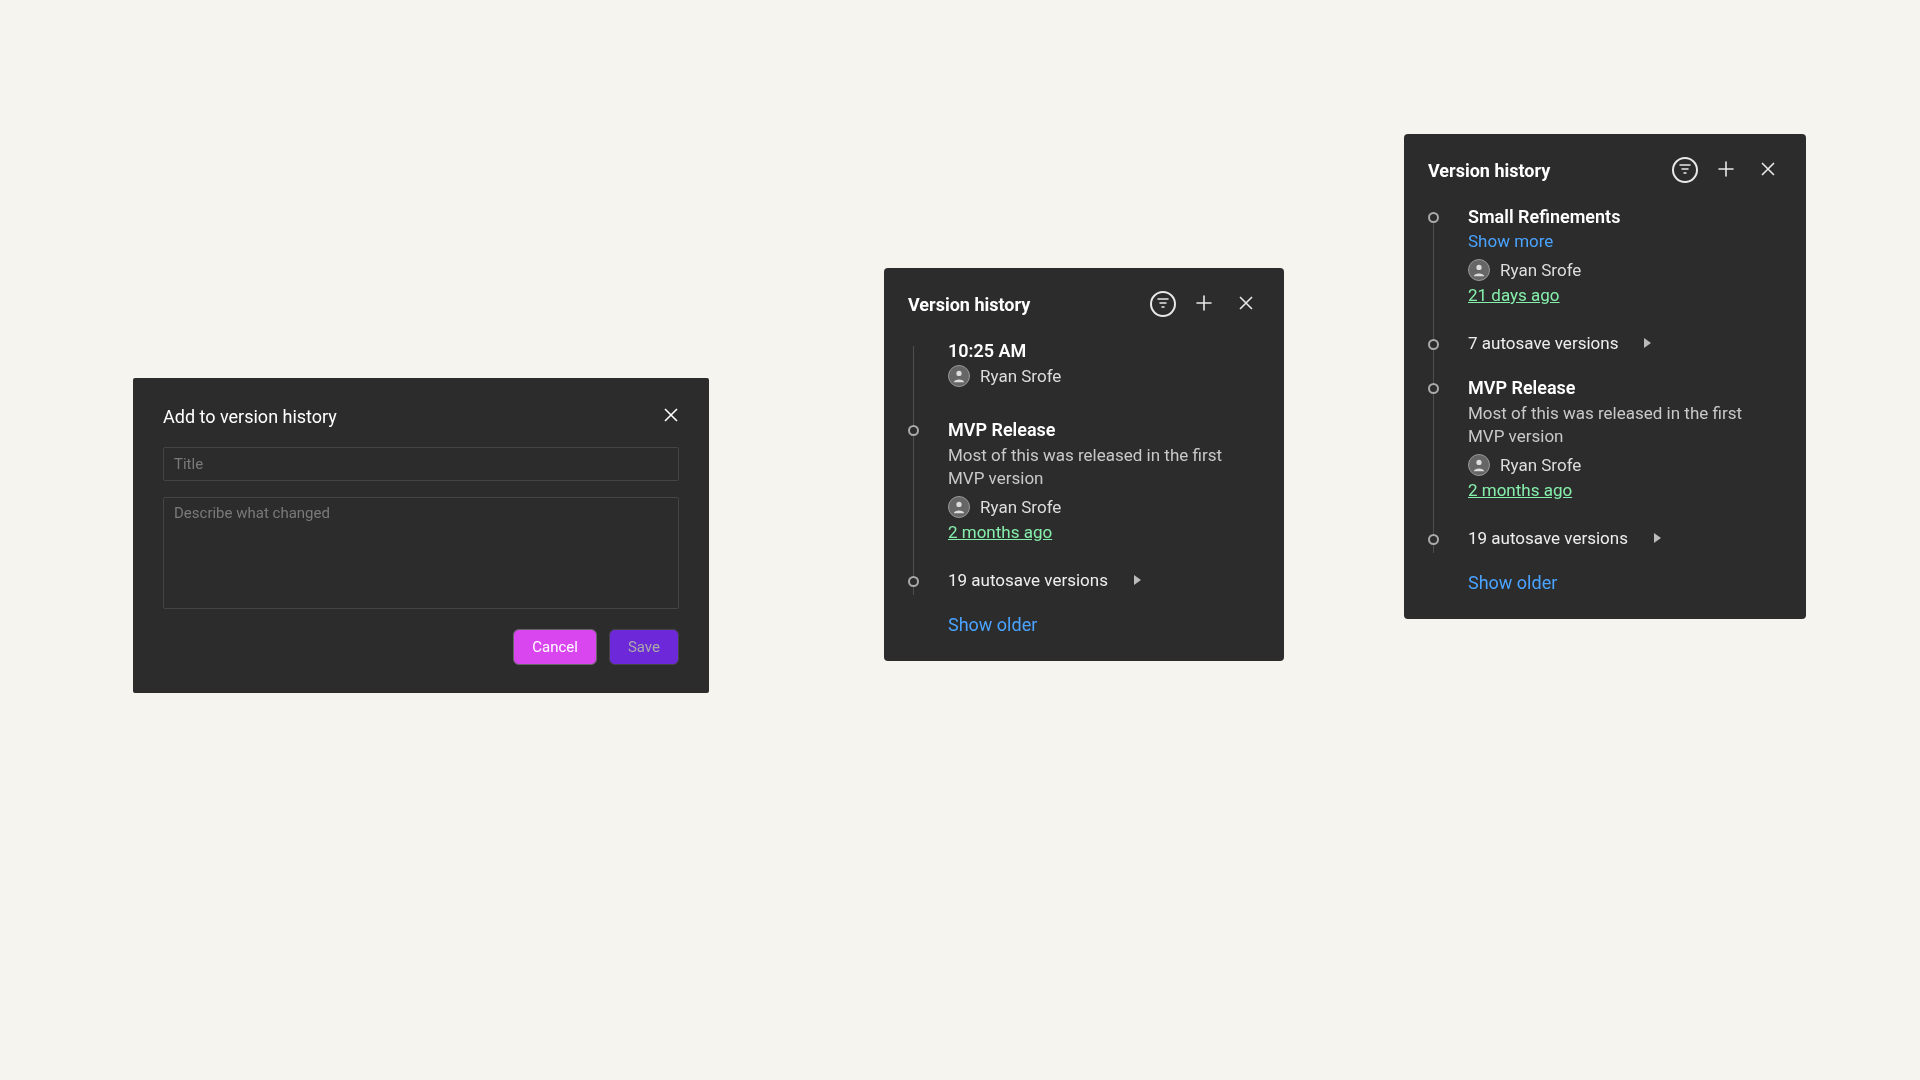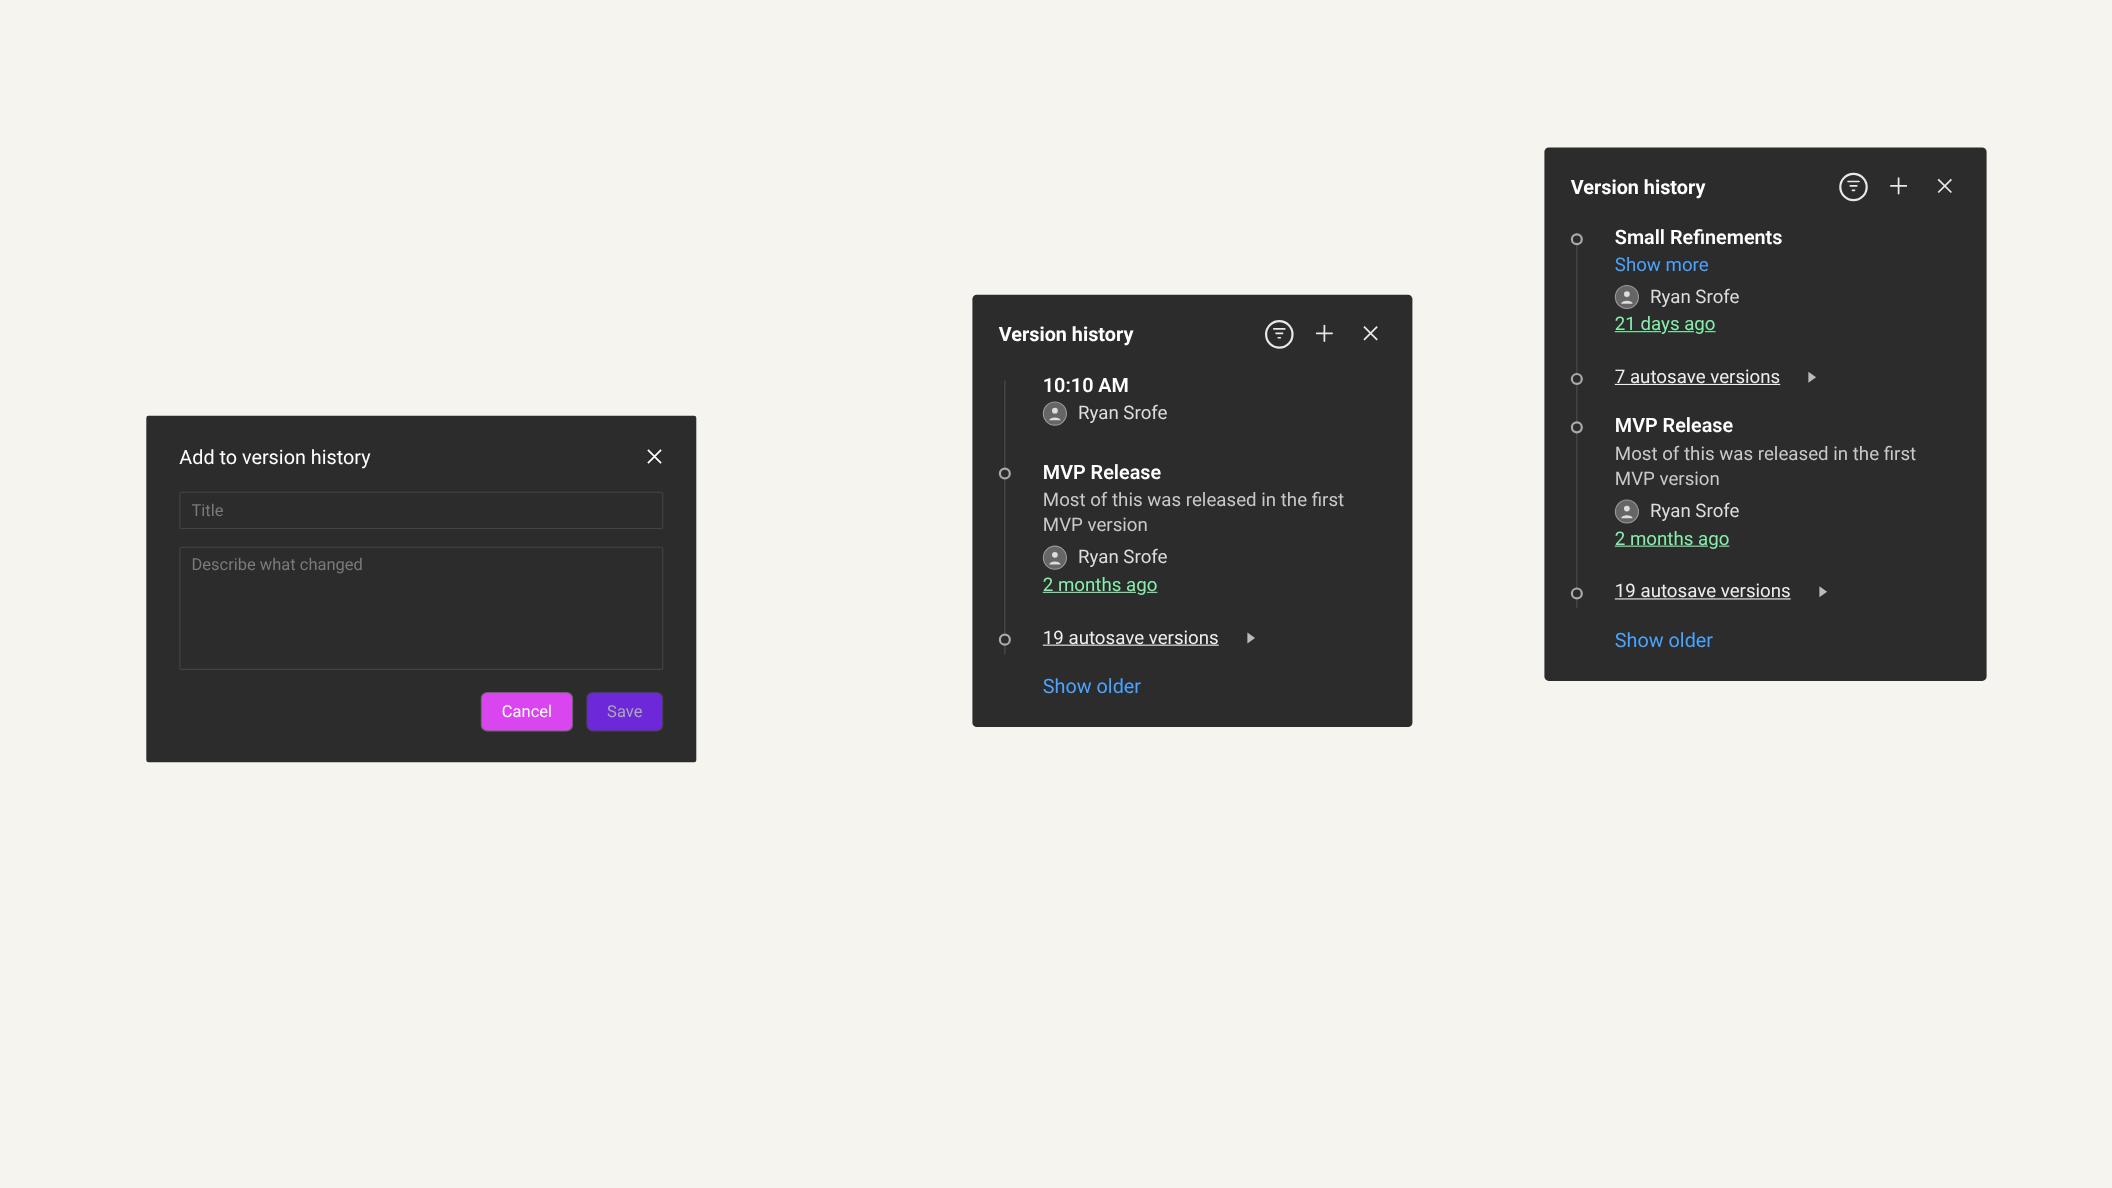--- a/index.html
+++ b/index.html
@@ -16,21 +16,21 @@
     position: absolute;
     background: #2c2c2c;
     border-radius: 4px;
     color: #fff;
   }
 
   
   .modal {
     left: 133px;
     top: 378px;
-    width: 500px;
+    width: 576px;
     padding: 28px 30px;
     border-radius: 2px;
   }
   .modal-head { display:flex; justify-content:space-between; align-items:center; margin-bottom:20px; }
   .modal-title { font-size:18px; font-weight:400; color:#fff; }
   .modal .close-btn { background:none; border:none; color:#fff; cursor:pointer; display:flex; }
   .field {
     width:100%;
     background:#2c2c2c;
     border:1px solid #444;
@@ -97,21 +97,21 @@
   .avatar {
     width:22px; height:22px; border-radius:50%;
     background:#666; border:1px solid #999;
     display:flex; align-items:center; justify-content:center;
   }
   .avatar svg{ width:14px; height:14px; }
   .ago { font-size:17px; color:#86efac;text-decoration:underline; }
 
   .autosave-row{
     display:flex; align-items:center; gap:26px;
-    font-size:17px; color:#eee; cursor:pointer;text-decoration:underline;
+    font-size:17px; color:#eee; cursor:pointer;
   }
   .tri{
     width:0; height:0;
     border-top:5px solid transparent;
     border-bottom:5px solid transparent;
     border-left:7px solid #bbb;
   }
 
   .show-older{
     padding-left:40px;
@@ -162,21 +162,21 @@
         <svg width="16" height="16" viewBox="0 0 16 16">
             <path d="M2 2 L14 14 M14 2 L2 14" stroke="#e8e8e8" stroke-width="1.6"></path>
           </svg>
       </span>
     </button>
   </div>
 
   <div class="timeline">
 
     <div class="entry">
-      <div class="time-only">10:10 AM</div>
+      <div class="time-only">10:25 AM</div>
       <div class="user-row">
         <span class="avatar">
           <svg viewBox="0 0 16 16">
               <circle cx="8" cy="5" r="3" fill="#ddd"></circle>
               <path d="M2 15c1-4 11-4 12 0" fill="#ddd"></path>
             </svg>
         </span>
         <span>Ryan Srofe</span>
       </div>
     </div>

